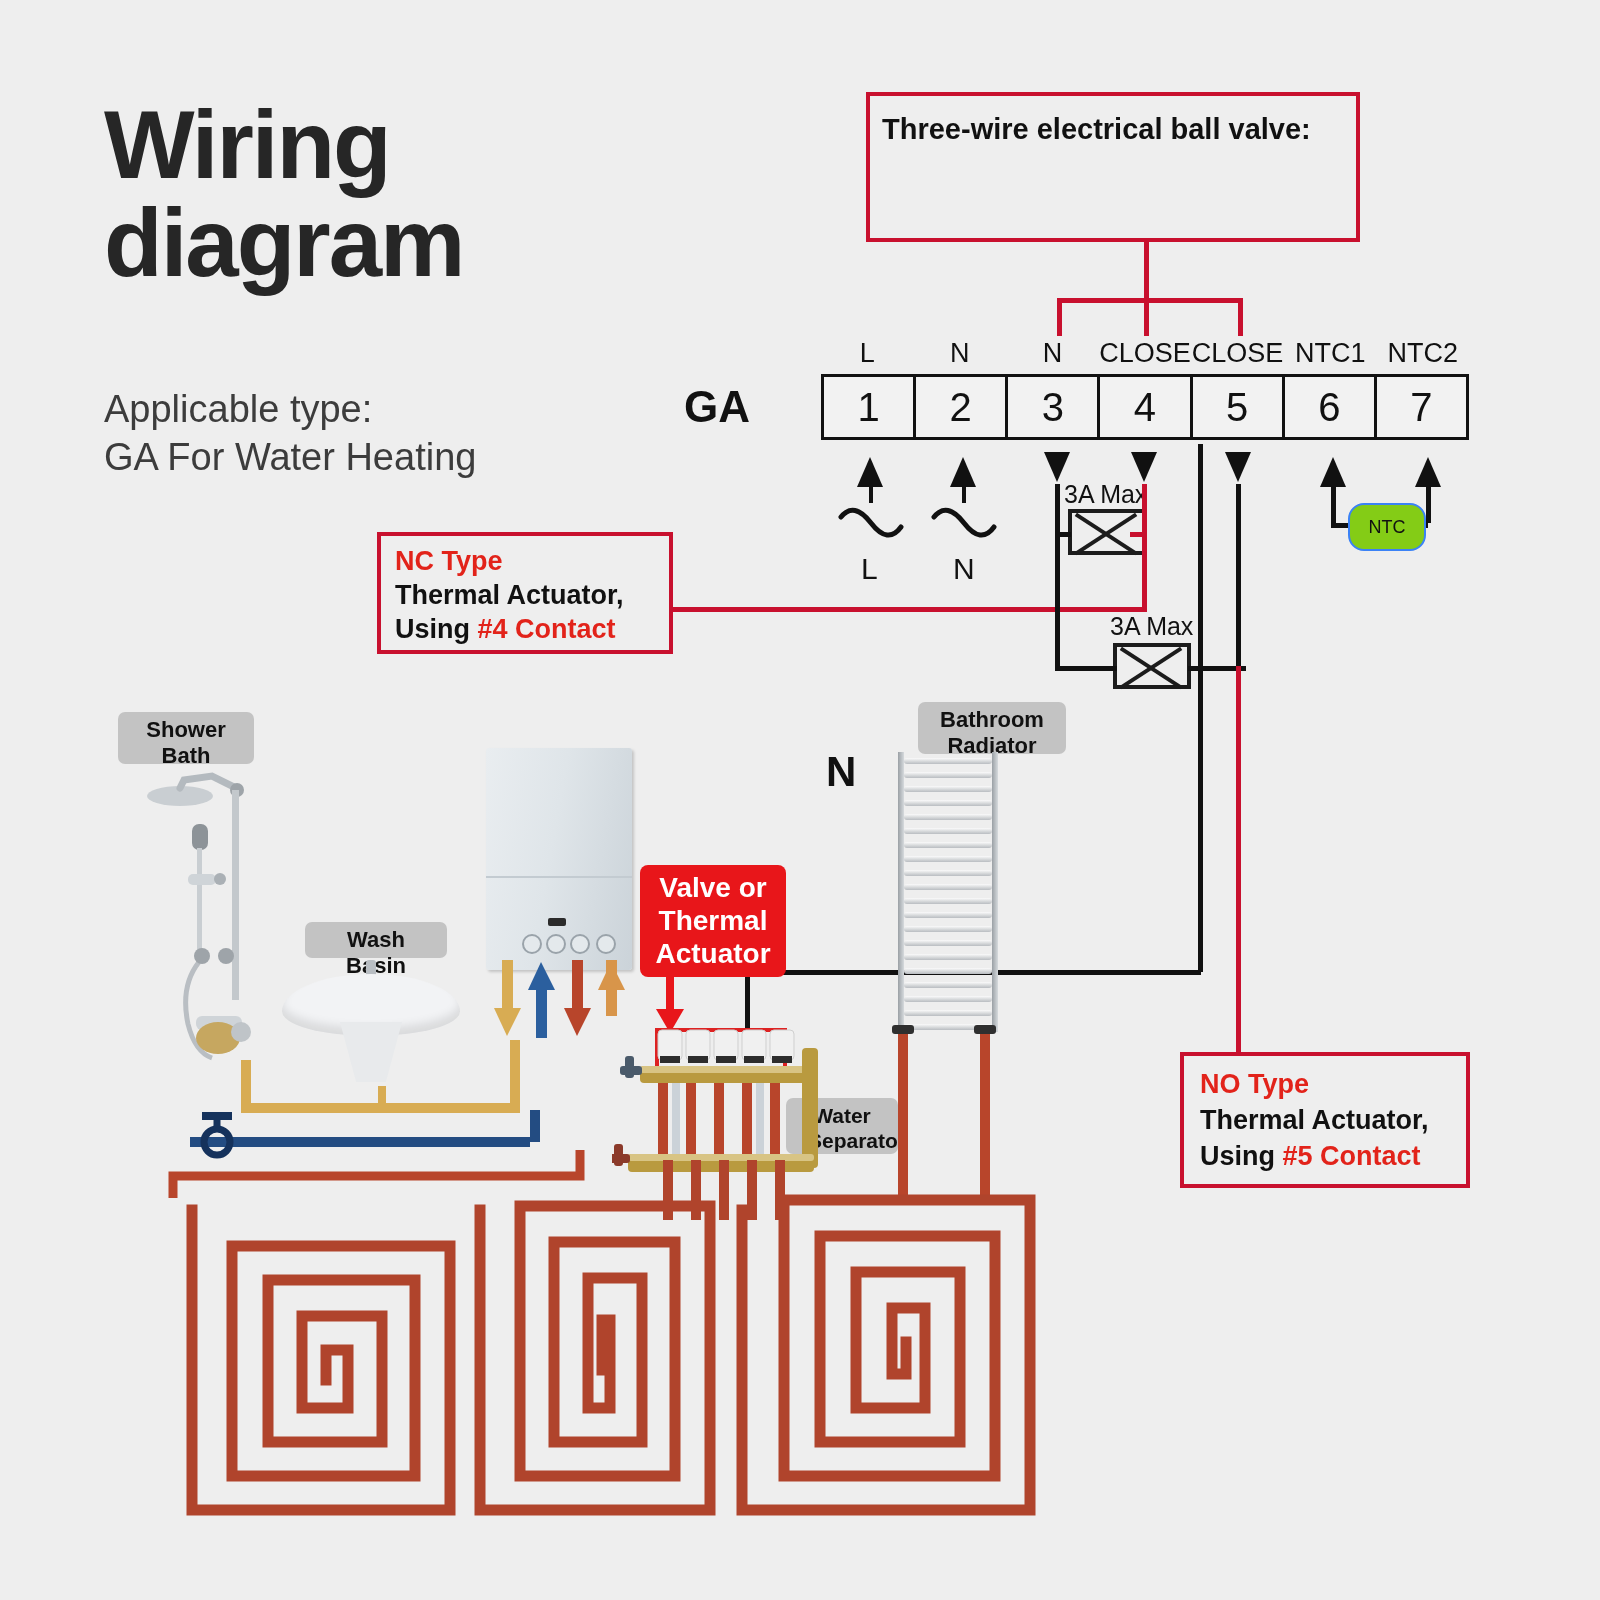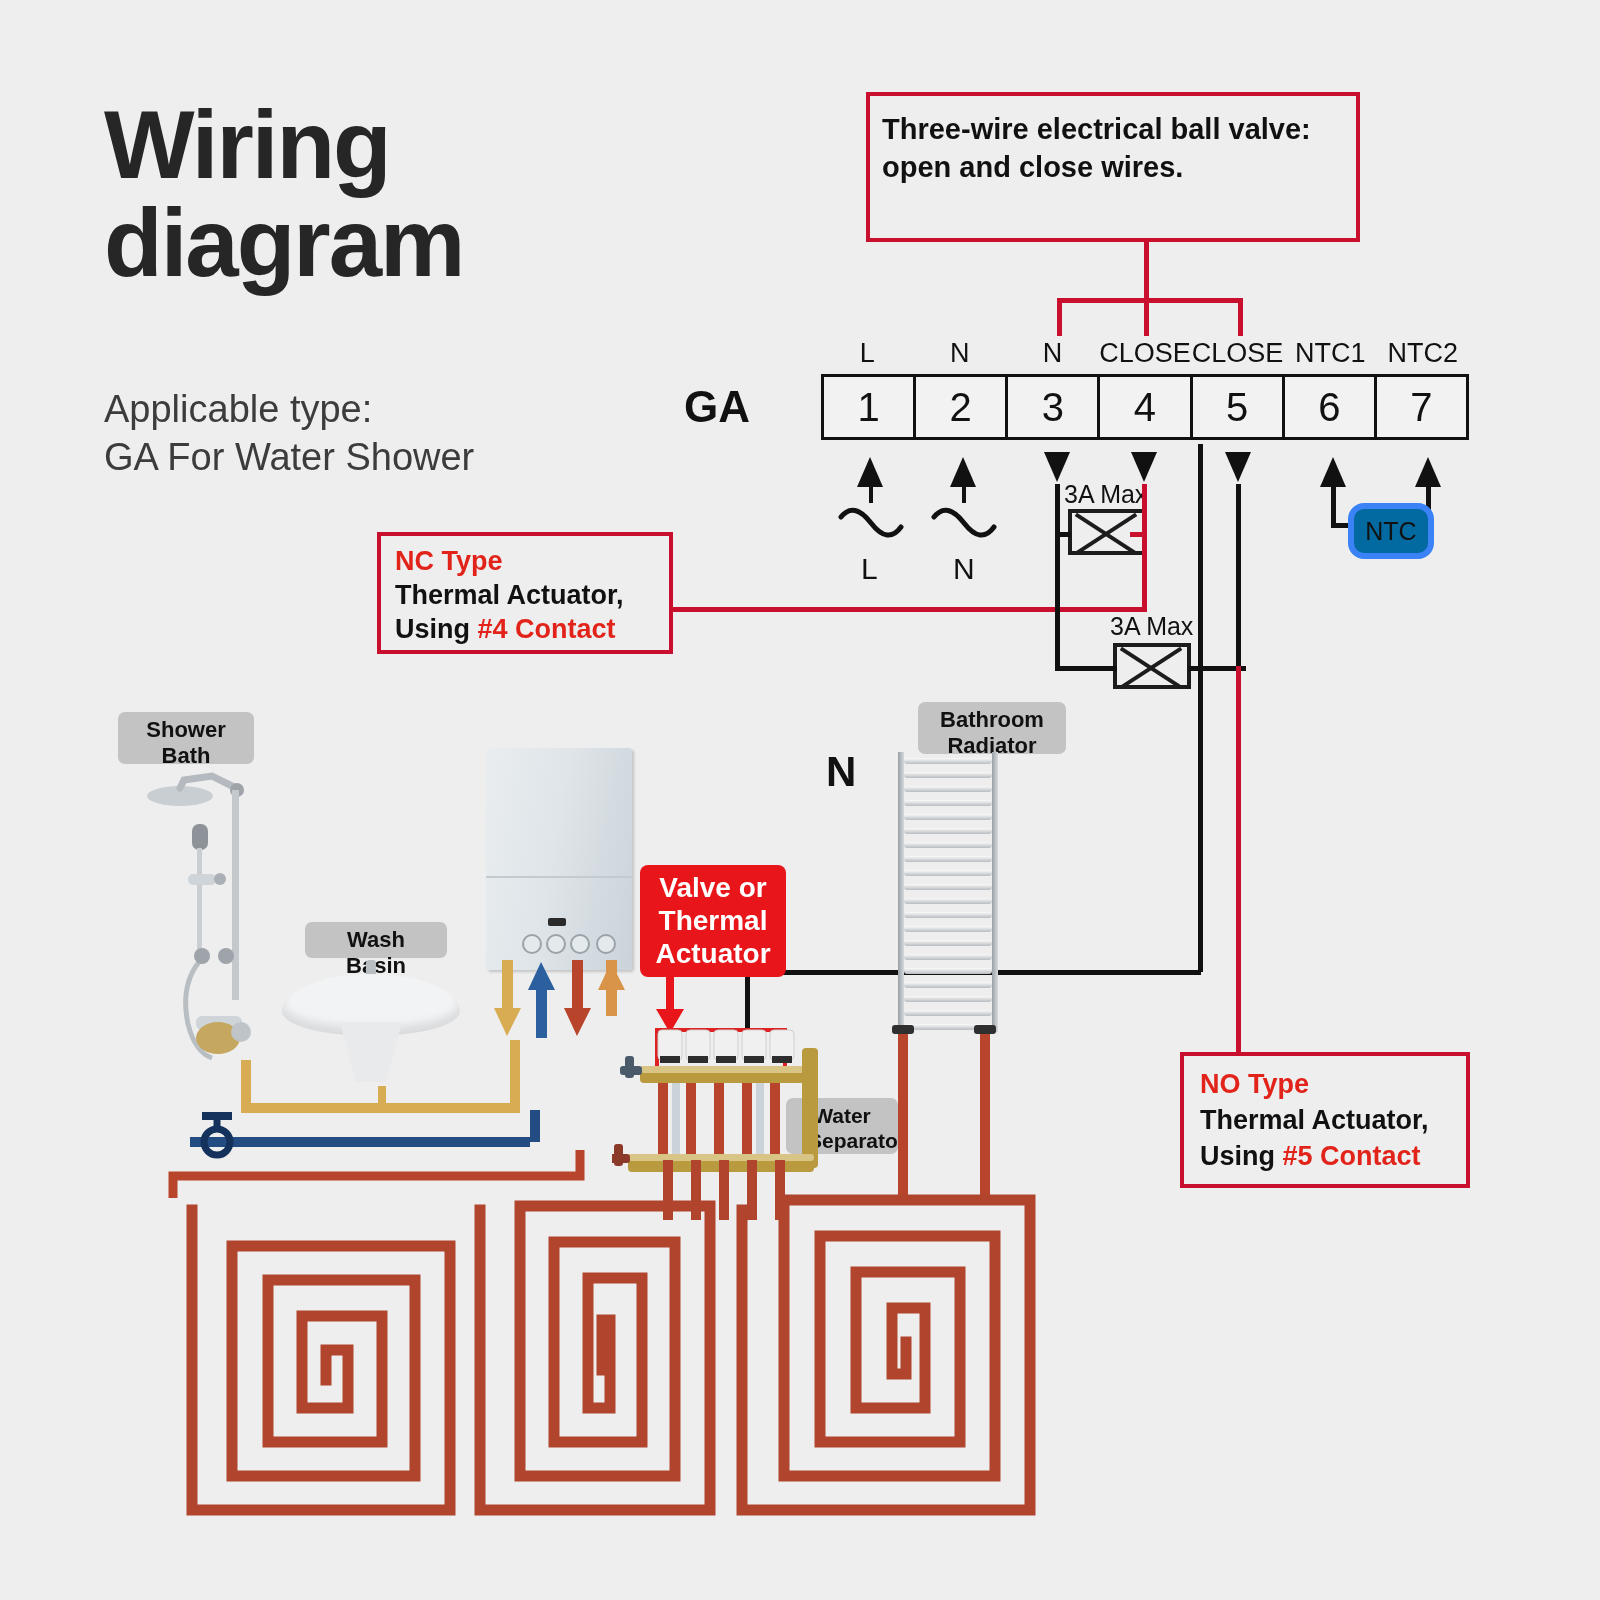--- a/index.html
+++ b/index.html
@@ -91,22 +91,22 @@
   
   .xbox{position:absolute;border:4px solid #1c1c1c;background:transparent;box-sizing:border-box;}
   .xbox:before,.xbox:after{
     content:"";position:absolute;left:-2px;top:50%;width:103%;height:0;
     border-top:4px solid #1c1c1c;transform-origin:center;
   }
   .xbox:before{transform:rotate(33deg);}
   .xbox:after{transform:rotate(-33deg);}
 
   .ntc-box{
-    position:absolute;border:6px solid #3b82f6;border-radius:16px;background:#0369a1;
-    display:flex;align-items:center;justify-content:center;font-size:25px;color:#111;
+    position:absolute;border:2px solid #3b82f6;border-radius:16px;background:#84cc16;
+    display:flex;align-items:center;justify-content:center;font-size:18px;color:#111;
   }
 
   
   .sine{position:absolute;}
 
   
   .appliance{position:absolute;}
 
   
   #heater{left:486px;top:748px;width:146px;height:222px;
@@ -140,26 +140,25 @@
 <body>
 
 <div id="stage">
 
   <div class="title">
     <div>Wiring</div>
     <div>diagram</div>
   </div>
   <div class="subtitle">
     <div>Applicable type:</div>
-    <div>GA For Water Shower</div>
+    <div>GA For Water Heating</div>
   </div>
 
   <div class="callout" id="callout-ballvalve">
     <div class="ln">Three-wire electrical ball valve:</div>
-    <div class="ln">open and close wires.</div>
   </div>
 
   <div class="ln-v red" style="left:1144px;top:242px;height:58px;border-left-width:5px;"></div>
   <div class="ln-h red" style="left:1057px;top:298px;width:184px;border-top-width:5px;"></div>
   <div class="ln-v red" style="left:1057px;top:298px;height:38px;border-left-width:5px;"></div>
   <div class="ln-v red" style="left:1144px;top:298px;height:38px;border-left-width:5px;"></div>
   <div class="ln-v red" style="left:1238px;top:298px;height:38px;border-left-width:5px;"></div>
 
   <div id="ga-label">GA</div>
 

